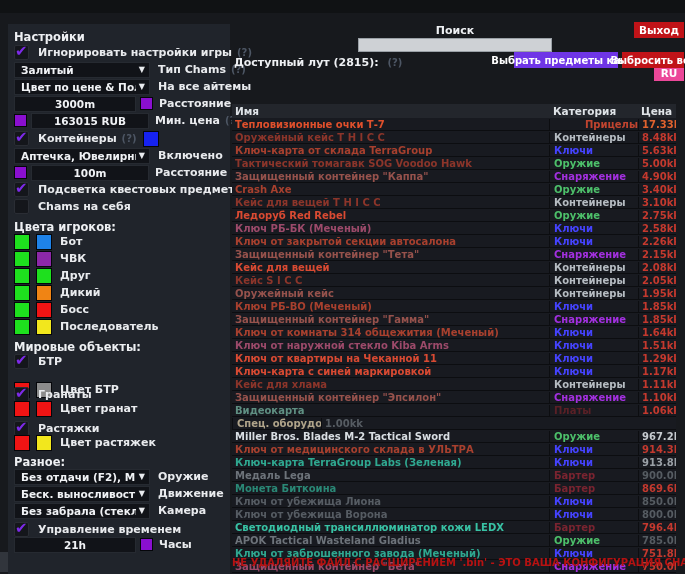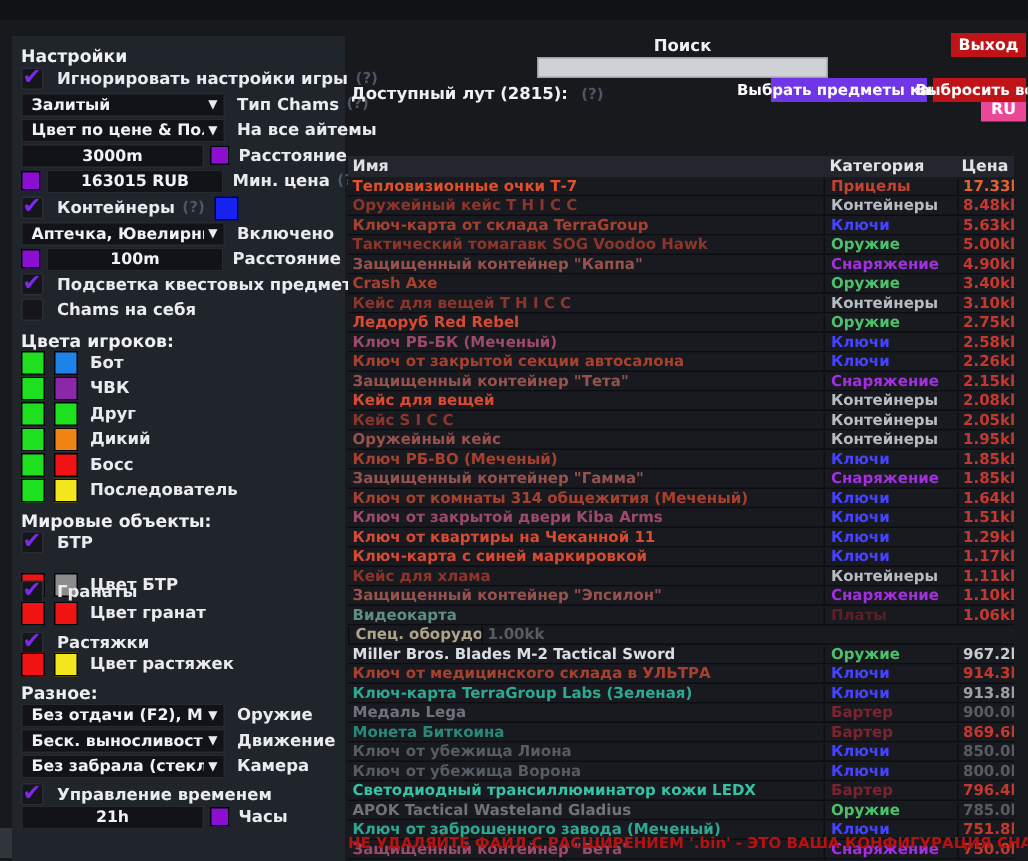--- a/index.html
+++ b/index.html
@@ -273,21 +273,21 @@
 
 <div class="loot-table">
   <div class="thead">
     <div class="cell-name th">Имя</div>
     <div class="cell-cat th">Категория</div>
     <div class="cell-price th">Цена</div>
   </div>
   <div id="loot-rows">
       <div class="tr">
         <div class="cell-name" style="color: rgb(224, 80, 44);">Тепловизионные очки Т-7</div>
-        <div class="cell-cat" style="color: rgb(192, 68, 47);">Прицелы</div>
+        <div class="cell-cat" style="color: rgb(192, 68, 47); text-align: right;">Прицелы</div>
         <div class="cell-price" style="color: rgb(224, 98, 46);">17.33kk</div>
       </div>
       <div class="tr">
         <div class="cell-name" style="color: rgb(140, 53, 42);">Оружейный кейс T H I C C</div>
         <div class="cell-cat" style="color: rgb(182, 188, 194);">Контейнеры</div>
         <div class="cell-price" style="color: rgb(196, 57, 46);">8.48kk</div>
       </div>
       <div class="tr">
         <div class="cell-name" style="color: rgb(168, 64, 46);">Ключ-карта от склада TerraGroup</div>
         <div class="cell-cat" style="color: rgb(69, 67, 255);">Ключи</div>
@@ -357,21 +357,21 @@
         <div class="cell-name" style="color: rgb(150, 82, 76);">Защищенный контейнер "Гамма"</div>
         <div class="cell-cat" style="color: rgb(163, 48, 224);">Снаряжение</div>
         <div class="cell-price" style="color: rgb(196, 57, 46);">1.85kk</div>
       </div>
       <div class="tr">
         <div class="cell-name" style="color: rgb(168, 64, 46);">Ключ от комнаты 314 общежития (Меченый)</div>
         <div class="cell-cat" style="color: rgb(69, 67, 255);">Ключи</div>
         <div class="cell-price" style="color: rgb(196, 57, 46);">1.64kk</div>
       </div>
       <div class="tr">
-        <div class="cell-name" style="color: rgb(156, 74, 106);">Ключ от закрытой двери Kiba Arms</div>
+        <div class="cell-name" style="color: rgb(156, 74, 106);">Ключ от наружной стекло Kiba Arms</div>
         <div class="cell-cat" style="color: rgb(69, 67, 255);">Ключи</div>
         <div class="cell-price" style="color: rgb(196, 57, 46);">1.51kk</div>
       </div>
       <div class="tr">
         <div class="cell-name" style="color: rgb(217, 74, 50);">Ключ от квартиры на Чеканной 11</div>
         <div class="cell-cat" style="color: rgb(69, 67, 255);">Ключи</div>
         <div class="cell-price" style="color: rgb(196, 57, 46);">1.29kk</div>
       </div>
       <div class="tr">
         <div class="cell-name" style="color: rgb(217, 74, 50);">Ключ-карта с синей маркировкой</div>

